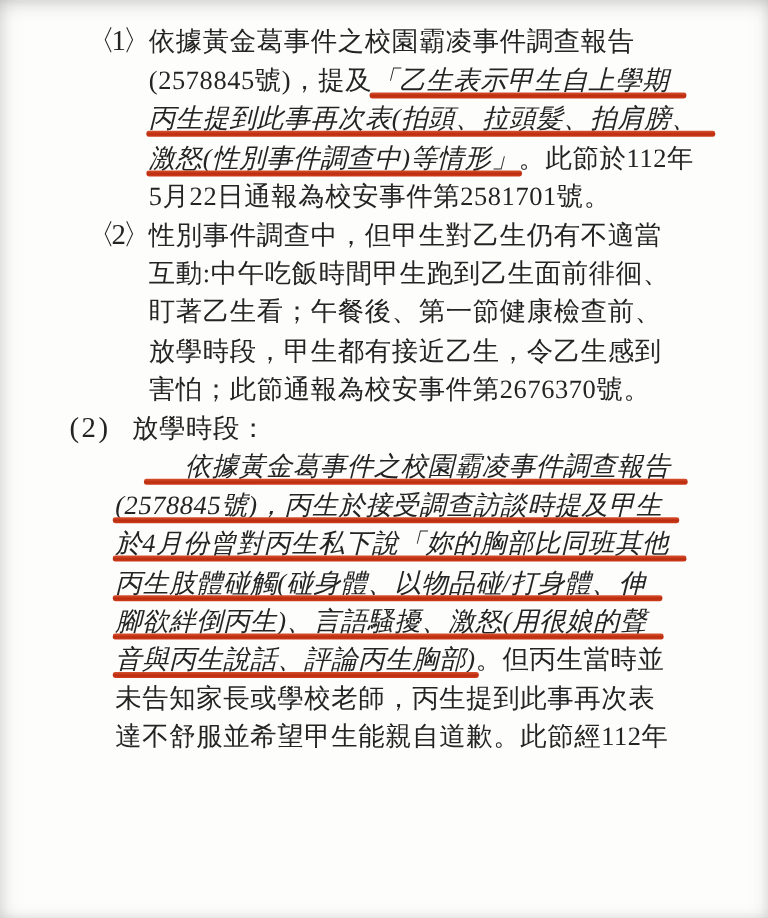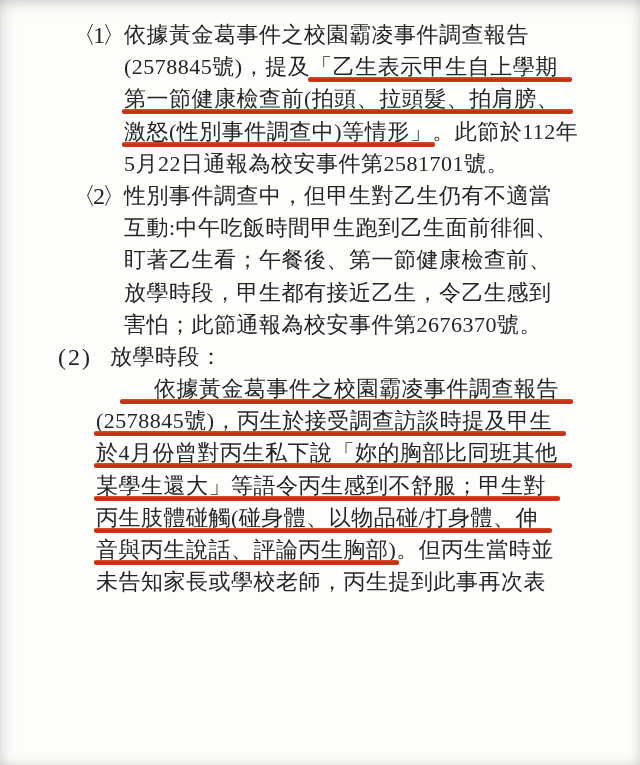--- a/index.html
+++ b/index.html
@@ -52,21 +52,21 @@
     font-size: 24px;
   }
   .angle-item { padding-left: 124px; }
   .angle-item .label { left: 72px; letter-spacing: -3px; }
   .paren-item { padding-left: 110px; }
   .paren-item .label { left: 58px; letter-spacing: 2px; }
   .plain-para { padding-left: 96px; }
   .plain-para .line.indent { padding-left: 58px; }
 
   
-  .u { position: relative; }
+  .u { position: relative; font-style: italic; }
   .u::after {
     content: "";
     position: absolute;
     left: -2px;
     right: -3px;
     bottom: -3px;
     height: 5px;
     border-radius: 2px;
     background: linear-gradient(180deg, #d9512f 0%, #bb2d0e 55%, #cf3d1e 100%);
   }
@@ -75,39 +75,40 @@
 </style>
 </head>
 <body>
 
 <div class="page">
   <main id="doc">
       <section class="block angle-item">
         <span class="label">〈1〉</span>
         <div class="line"><span class="plain">依據黃金葛事件之校園霸凌事件調查報告</span></div>
         <div class="line"><span class="plain">(2578845號)，提及</span><span class="u ext-r">「乙生表示甲生自上學期</span></div>
-        <div class="line"><span class="u ext-r">第一節健康檢查前(拍頭、拉頭髮、拍肩膀、</span></div>
+        <div class="line"><span class="u ext-r">丙生提到此事再次表(拍頭、拉頭髮、拍肩膀、</span></div>
         <div class="line"><span class="u">激怒(性別事件調查中)等情形」</span><span class="plain">。此節於112年</span></div>
         <div class="line"><span class="plain">5月22日通報為校安事件第2581701號。</span></div>
       </section>
       <section class="block angle-item">
         <span class="label">〈2〉</span>
         <div class="line"><span class="plain">性別事件調查中，但甲生對乙生仍有不適當</span></div>
         <div class="line"><span class="plain">互動:中午吃飯時間甲生跑到乙生面前徘徊、</span></div>
         <div class="line"><span class="plain">盯著乙生看；午餐後、第一節健康檢查前、</span></div>
         <div class="line"><span class="plain">放學時段，甲生都有接近乙生，令乙生感到</span></div>
         <div class="line"><span class="plain">害怕；此節通報為校安事件第2676370號。</span></div>
       </section>
       <section class="block paren-item">
         <span class="label">(2)</span>
         <div class="line"><span class="plain">放學時段：</span></div>
       </section>
       <section class="block plain-para">
         <div class="line indent"><span class="u ext-lr">依據黃金葛事件之校園霸凌事件調查報告</span></div>
         <div class="line"><span class="u ext-r">(2578845號)，丙生於接受調查訪談時提及甲生</span></div>
         <div class="line"><span class="u ext-r">於4月份曾對丙生私下說「妳的胸部比同班其他</span></div>
-        <div class="line"><span class="u ext-r">某學生還大」等語令丙生感到不舒服；甲生對</span></div>
         <div class="line"><span class="u ext-r">丙生肢體碰觸(碰身體、以物品碰/打身體、伸</span></div>
+        <div class="line"><span class="u ext-r">腳欲絆倒丙生)、言語騷擾、激怒(用很娘的聲</span></div>
         <div class="line"><span class="u">音與丙生說話、評論丙生胸部)</span><span class="plain">。但丙生當時並</span></div>
         <div class="line"><span class="plain">未告知家長或學校老師，丙生提到此事再次表</span></div>
+        <div class="line"><span class="plain">達不舒服並希望甲生能親自道歉。此節經112年</span></div>
       </section>
     </main>
 </div>
 
 </body></html>

